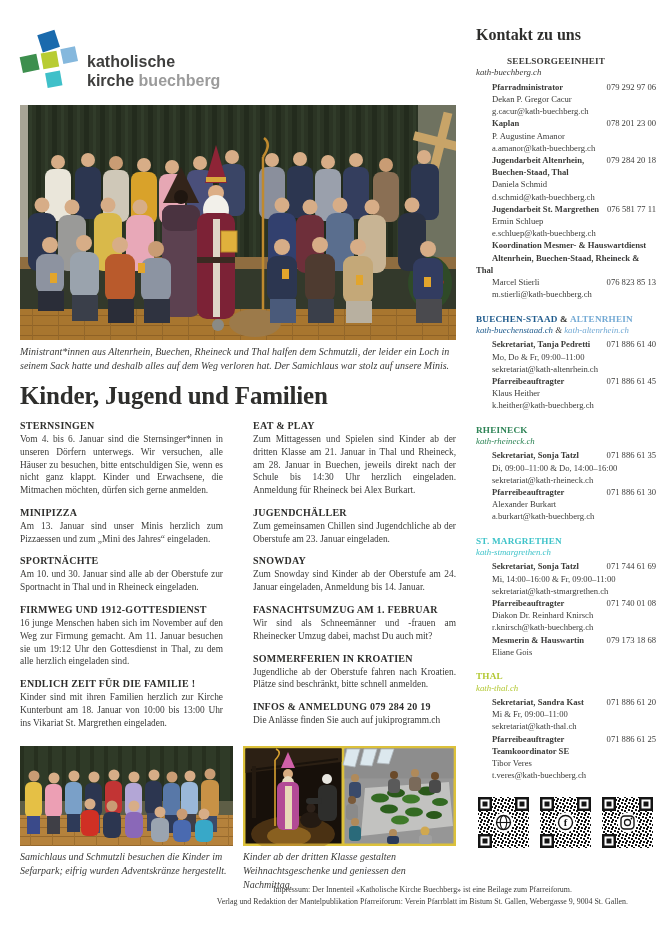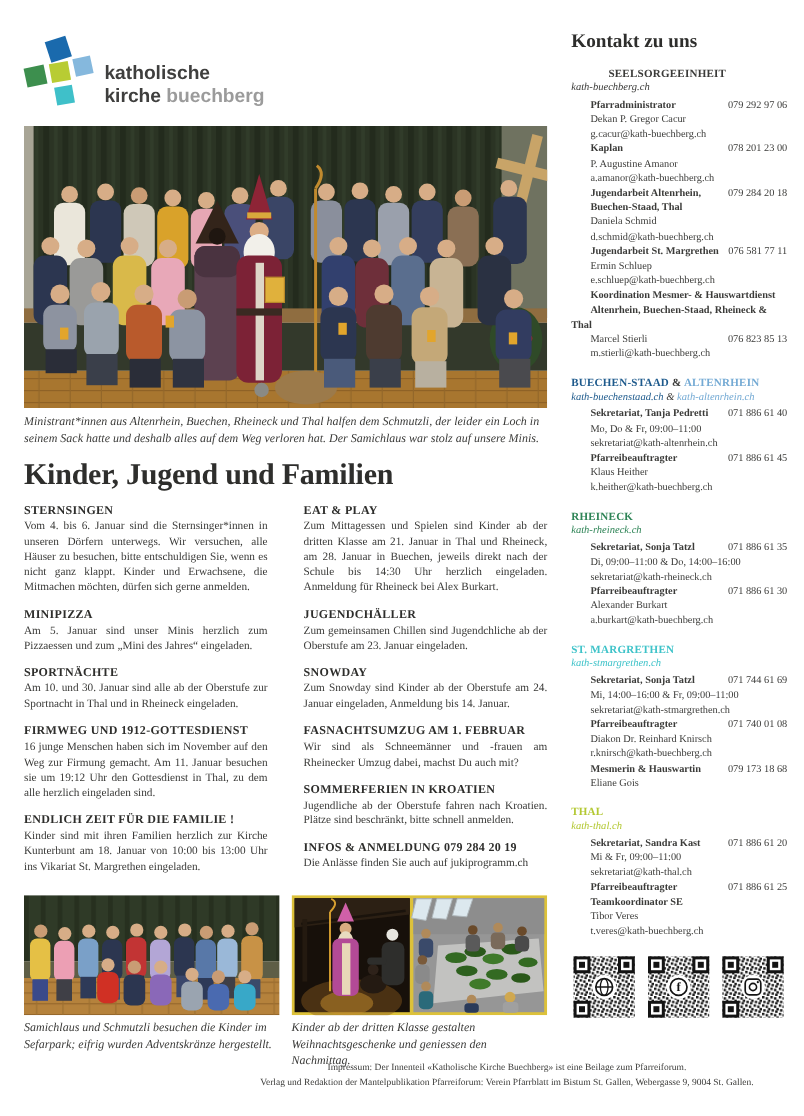--- a/index.html
+++ b/index.html
@@ -268,21 +268,21 @@
 
   <div class="cols">
     <div class="col">
 
     <div class="article">
           <h3>STERNSINGEN</h3>
           <p>Vom 4. bis 6. Januar sind die Sternsinger*innen in unseren Dörfern unterwegs. Wir versuchen, alle Häuser zu besuchen, bitte entschuldigen Sie, wenn es nicht ganz klappt. Kinder und Erwachsene, die Mitmachen möchten, dürfen sich gerne anmelden.</p>
         </div>
         <div class="article">
           <h3>MINIPIZZA</h3>
-          <p>Am 5. Januar sind unser Minis herzlich zum Pizzaessen und zum „Mini des Jahres“ eingeladen.</p>
+          <p>Am 13. Januar sind unser Minis herzlich zum Pizzaessen und zum „Mini des Jahres“ eingeladen.</p>
         </div>
         <div class="article">
           <h3>SPORTNÄCHTE</h3>
           <p>Am 10. und 30. Januar sind alle ab der Oberstufe zur Sportnacht in Thal und in Rheineck eingeladen.</p>
         </div>
         <div class="article">
           <h3>FIRMWEG UND 1912-GOTTESDIENST</h3>
           <p>16 junge Menschen haben sich im November auf den Weg zur Firmung gemacht. Am 11. Januar besuchen sie um 19:12 Uhr den Gottesdienst in Thal, zu dem alle herzlich eingeladen sind.</p>
         </div>
         <div class="article">

